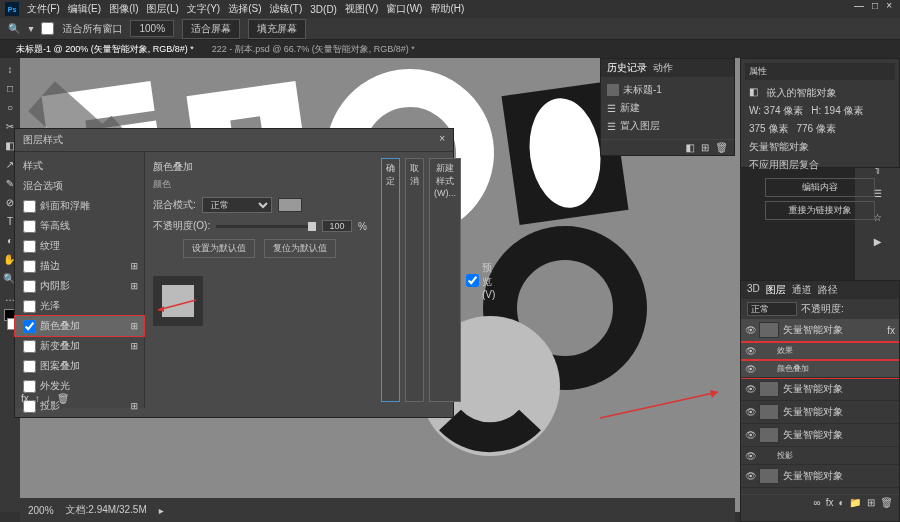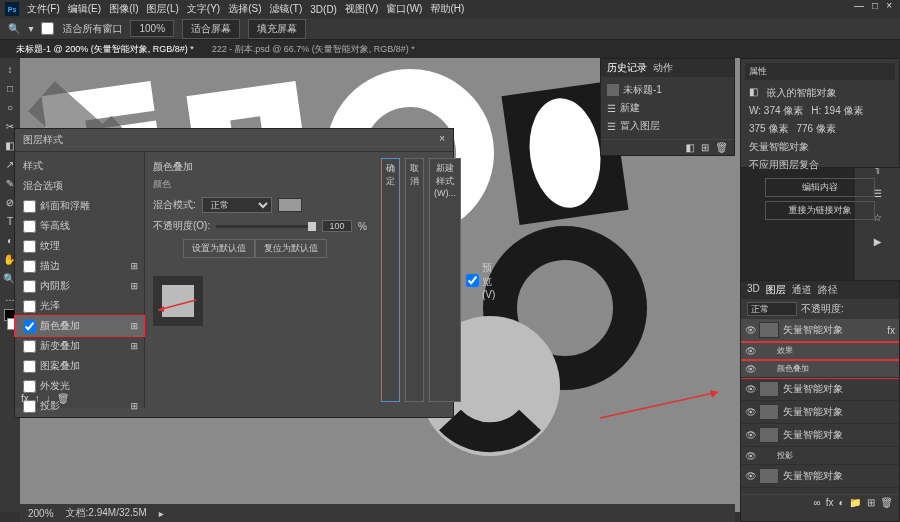--- a/index.html
+++ b/index.html
@@ -12,21 +12,21 @@
 .optbar{height:22px;background:#383838;display:flex;align-items:center;padding:0 8px;gap:8px;border-bottom:1px solid #222}
 .optbar .pill{background:#2a2a2a;padding:2px 8px;border:1px solid #555;font-size:10px}
 .tabs{height:18px;background:#2a2a2a;display:flex;align-items:center;padding:0 8px;gap:2px}
 .tab{padding:2px 8px;font-size:9px;color:#aaa}
 .tab.active{color:#fff}
 .workspace{position:relative;height:454px;display:flex}
 .ltools{width:20px;background:#383838;display:flex;flex-direction:column;align-items:center;padding-top:4px;gap:5px}
 .ltools div{width:14px;height:14px;display:flex;align-items:center;justify-content:center;font-size:10px}
 .canvas{flex:1;background:#262626;position:relative;overflow:hidden}
 .artboard{position:absolute;left:0;top:0;width:720px;height:480px;background:#888}
-.statusbar{position:absolute;bottom:0;left:20px;right:165px;height:18px;background:#383838;display:flex;align-items:center;padding:0 8px;gap:12px;font-size:9px}
+.statusbar{position:absolute;bottom:0;left:20px;right:165px;height:24px;background:#383838;display:flex;align-items:center;padding:0 8px;gap:12px;font-size:9px}
 .rpanels{width:45px;background:#383838;display:flex;flex-direction:column;align-items:center;padding-top:8px;gap:10px}
 .rpanels div{width:14px;height:14px;font-size:10px;display:flex;align-items:center;justify-content:center}
 .dock{position:absolute;right:165px;top:58px;width:135px;background:#383838;border:1px solid #222}
 .dock-hdr{display:flex;gap:6px;padding:2px 6px;background:#2e2e2e;font-size:9px}
 .dock-hdr .act{color:#fff}
 .dock-body{padding:4px}
 .hrow{display:flex;align-items:center;gap:4px;padding:2px;font-size:9px}
 .hrow .thumb{width:12px;height:12px;background:#666}
 .dock-ft{display:flex;justify-content:flex-end;gap:6px;padding:2px 6px;border-top:1px solid #444}
 .props{position:absolute;right:0;top:58px;width:160px;height:110px;background:#383838;border:1px solid #222;padding:4px}
@@ -357,21 +357,21 @@
         <div class="swatch"></div>
       </div>
       <div class="frow">
         <span>不透明度(O):</span>
         <div class="slider">
             <div class="knob"></div>
           </div>
         <input type="text" value="100" style="">
         <span>%</span>
       </div>
-      <div class="frow" style="gap:0;margin-left:30px">
+      <div class="frow" style="gap:9px;margin-left:30px">
         <span class="dbtn">设置为默认值</span>
         <span class="dbtn">复位为默认值</span>
       </div>
       <div class="preview">
           <div class="inner"></div>
         </div>
     </div>
     <div class="dlg-right">
       <div class="btn pri">确定</div>
       <div class="btn">取消</div>

